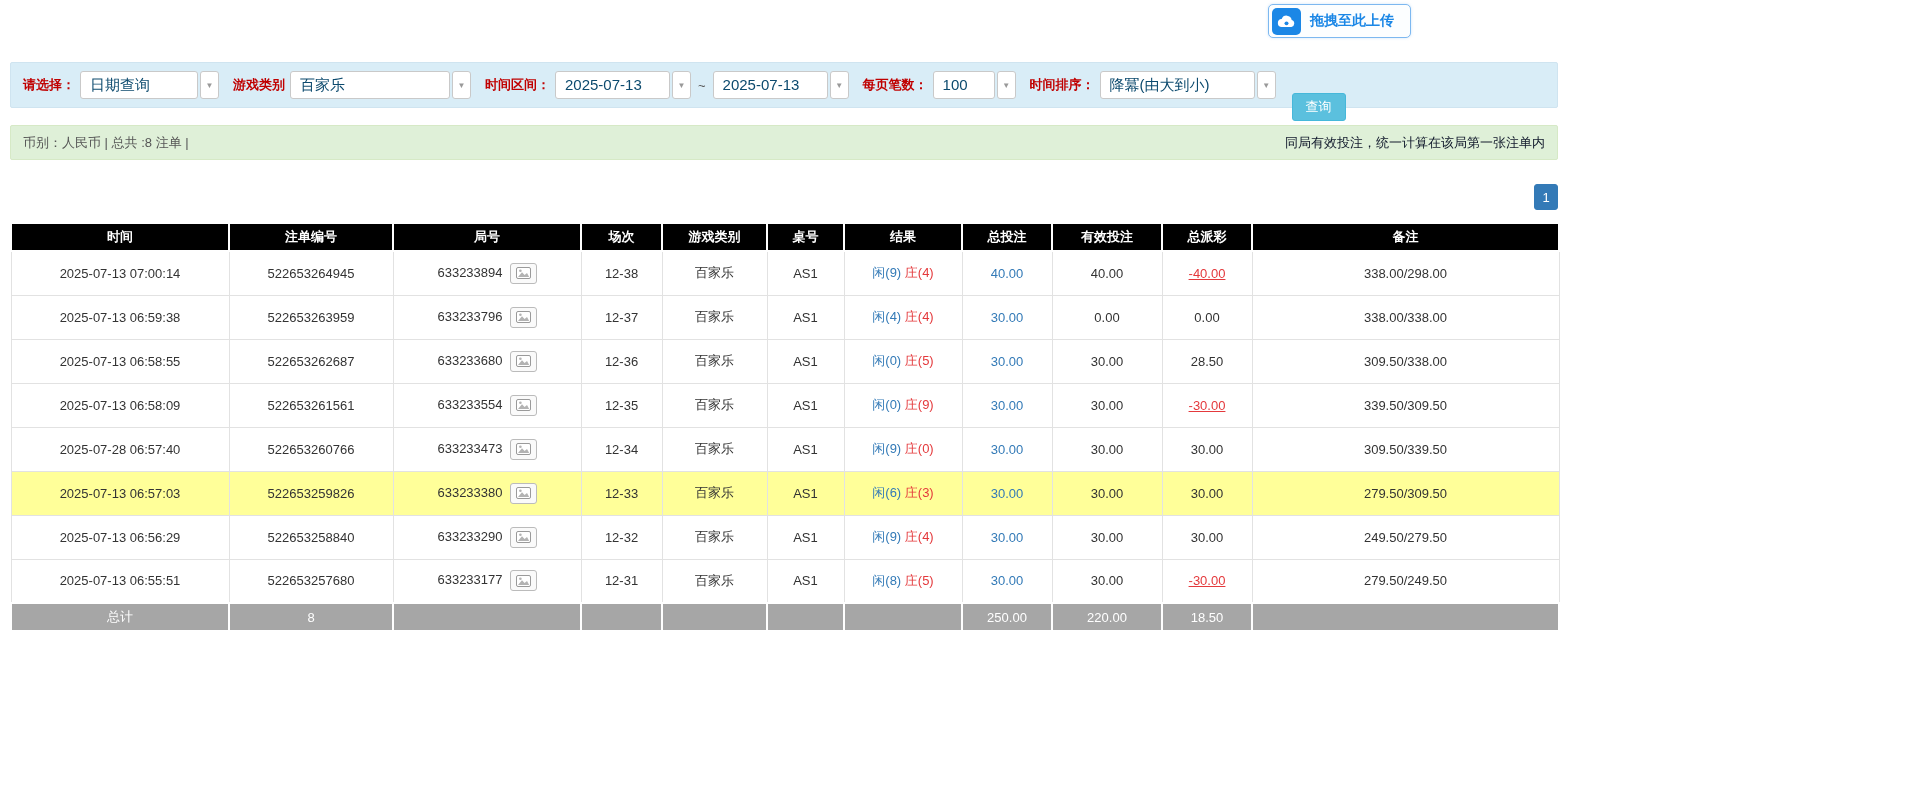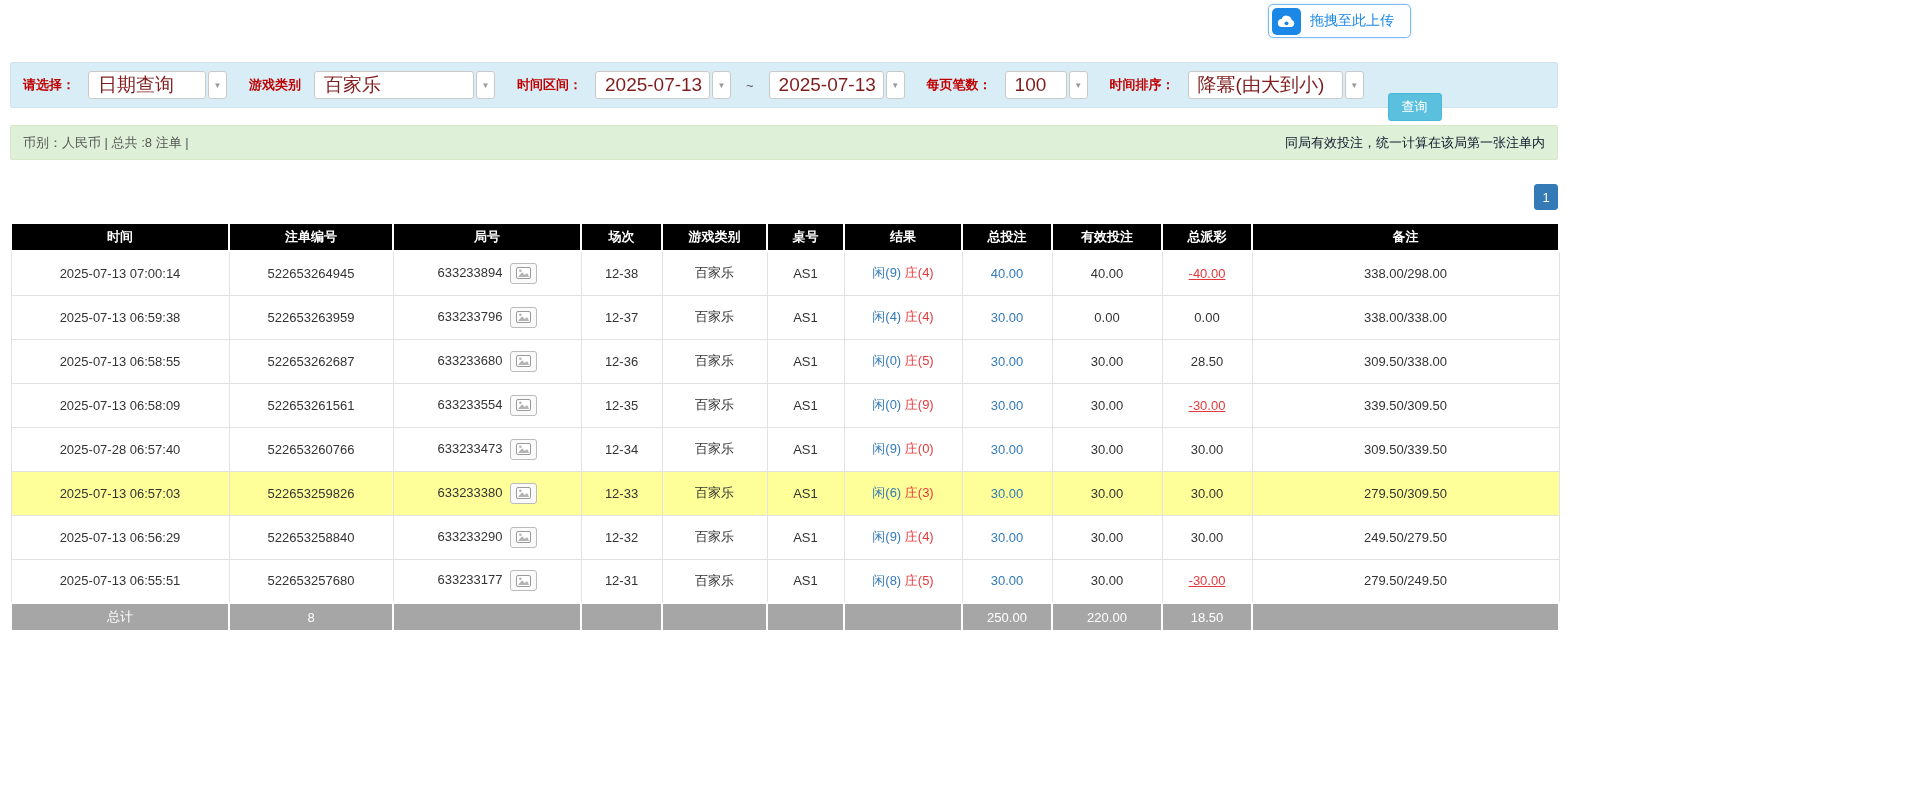--- a/index.html
+++ b/index.html
@@ -10,39 +10,39 @@
     color:#333; position:relative; overflow:hidden;
   }
   .topbar { position:relative; height:54px; padding:16px 10px 0; }
   .page-title { font-size:18px; font-weight:normal; margin:0; color:#333; letter-spacing:1px; }
 
   .upload {
     position:absolute; left:1268px; top:4px; height:34px;
     display:flex; align-items:center; gap:9px;
     padding:2px 16px 2px 3px;
     border:1px solid #7db8f0; border-radius:5px;
-    background:#fcfeff; color:#1b87e6; font-size:14px; font-weight:normal;
+    background:#fcfeff; color:#1b87e6; font-size:14px; font-weight:bold;
     cursor:pointer; box-shadow:0 0 3px rgba(120,180,240,.35);
   }
   .upload-icon {
     width:29px; height:27px; background:#1b87e6; border-radius:5px;
     display:flex; align-items:center; justify-content:center; flex:0 0 auto;
   }
 
   .filter-bar {
     margin:8px 10px 0; width:1548px; height:46px;
     background:#d9edf7; border:1px solid #cfe4f0; border-radius:2px;
-    display:flex; align-items:center; padding:0 10px; white-space:nowrap;gap:8px;
+    display:flex; align-items:center; padding:0 10px; white-space:nowrap;
   }
   .flabel { color:#c00000; font-weight:bold; font-size:13px; margin:0 5px 0 14px; }
   .flabel.first { margin-left:2px; }
   .combo { display:flex; align-items:stretch; height:28px; }
   .combo .val {
     background:#fff; border:1px solid #c9c9c9; border-radius:3px;
-    line-height:26px; padding:0 9px; font-size:19px; color:#7f1d1d; overflow:hidden;
+    line-height:26px; padding:0 9px; font-size:15px; color:#0c4a6e; overflow:hidden;
   }
   .combo .arr {
     width:19px; margin-left:2px; background:#fff; border:1px solid #c9c9c9;
     border-radius:3px; display:flex; align-items:center; justify-content:center;
     color:#999; font-size:8px; cursor:pointer;
   }
   .w-query .val { width:118px; }
   .w-game  .val { width:160px; }
   .w-date  .val { width:115px; }
   .w-size  .val { width:62px; }

